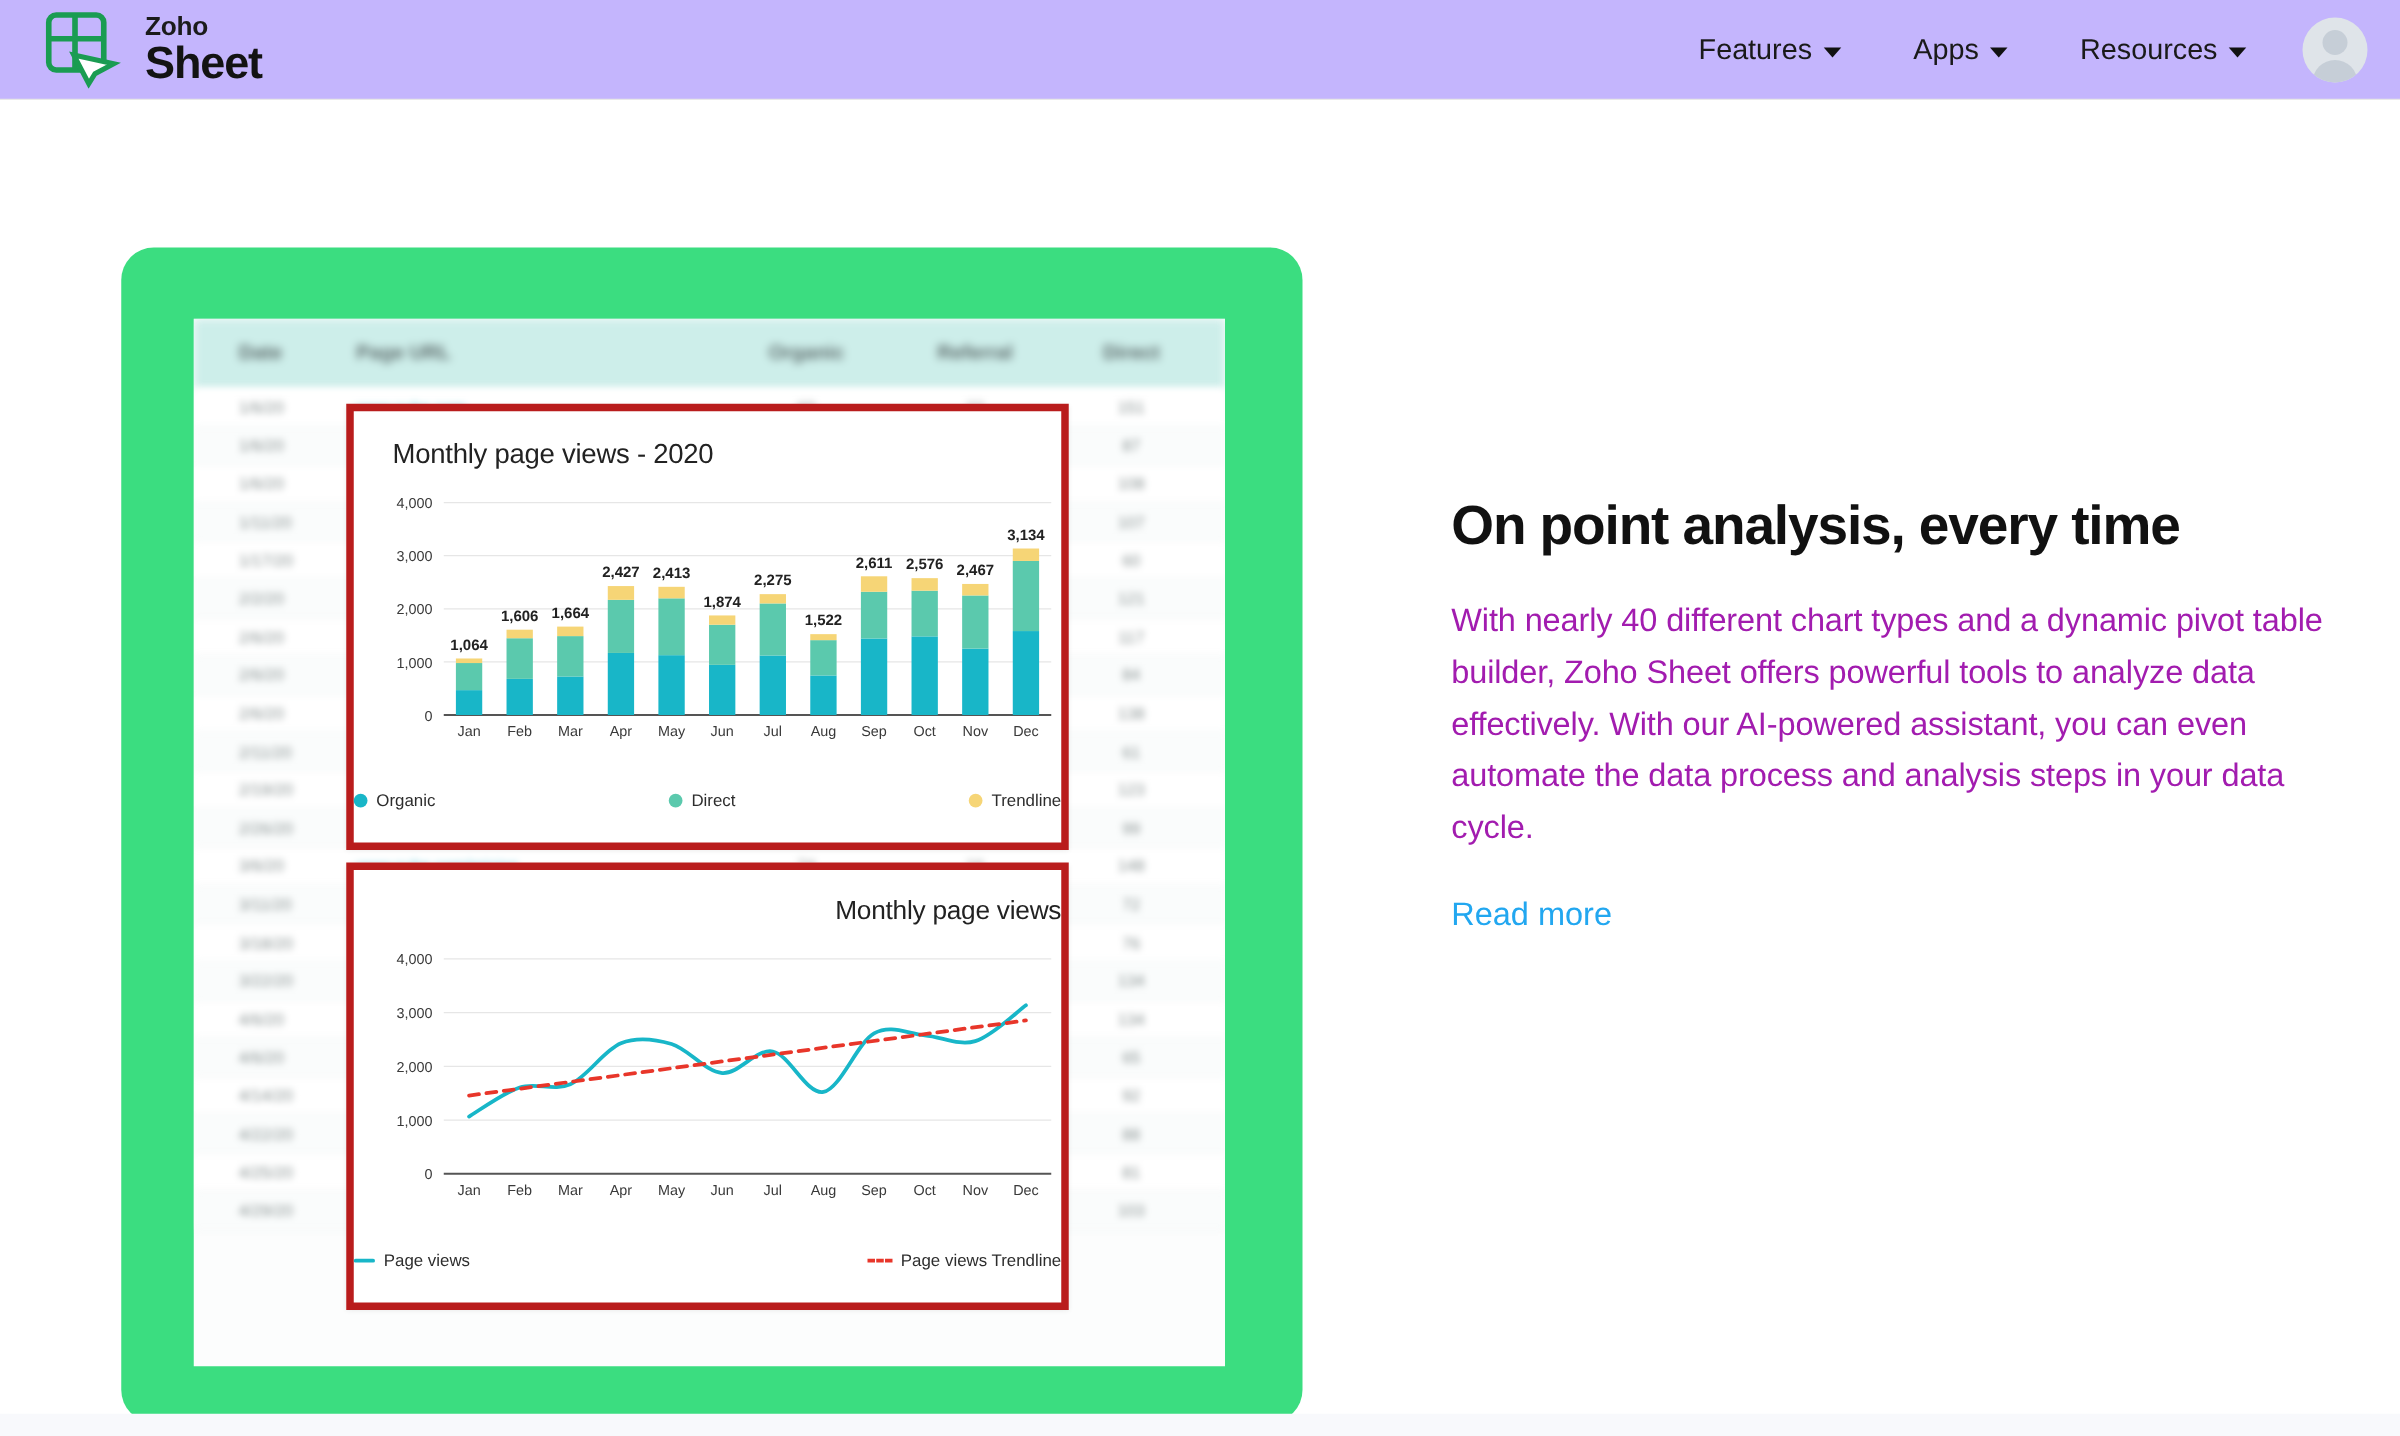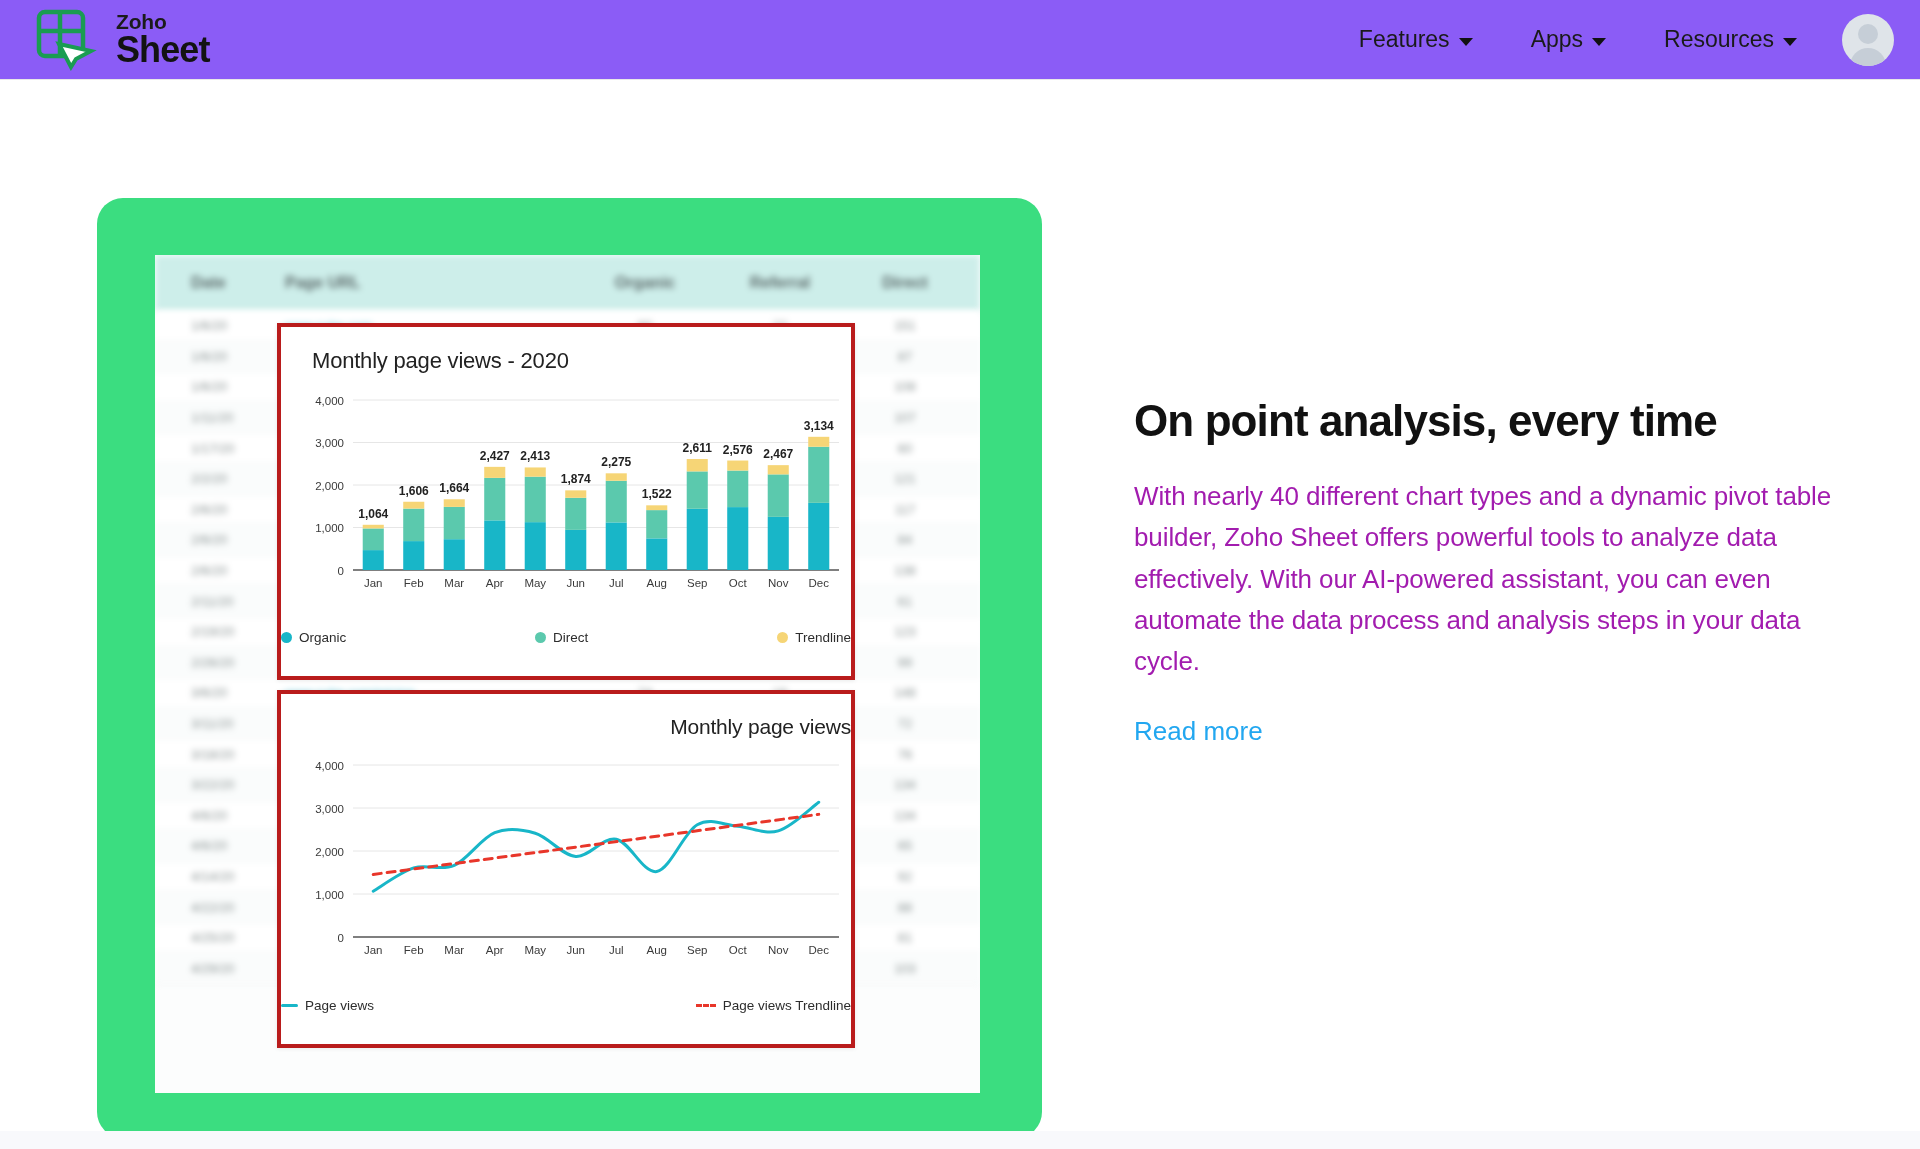--- a/index.html
+++ b/index.html
@@ -10,21 +10,21 @@
     overflow: hidden;
   }
 
   
   .header {
     position: relative;
     height: 80px;
     border-bottom: 1px solid #e8e8e8;
     display: flex;
     align-items: center;
-    background: #8b5cf6;
+    background: #c4b5fd;
   }
   .brand { display: flex; align-items: center; gap: 14px; margin-left: 36px; }
   .brand-logo { width: 66px; height: 62px; flex: none; }
   .brand-text { line-height: 1; }
   .brand-zoho {
     font-size: 21px; font-weight: 700; color: #1b1b1b;
     letter-spacing: -0.2px; display: block;
   }
   .brand-sheet {
     font-size: 36px; font-weight: 700; color: #131313;
@@ -109,21 +109,21 @@
   .c-org  { width: 140px; text-align: center; font-size: 13px; color: #8b9494; }
   .c-ref  { width: 130px; text-align: center; font-size: 13px; color: #8b9494; }
   .c-dir  { width: 120px; text-align: center; font-size: 13px; color: #8b9494; }
   .sheet-head .c-date, .sheet-head .c-url, .sheet-head .c-org,
   .sheet-head .c-ref, .sheet-head .c-dir { color: #5d6b6b; font-size: 16px; }
 
   
   .chart-card {
     position: absolute;
     background: #ffffff;
-    border: 4px solid #b91c1c;
+    border: 6px solid #b91c1c;
     box-shadow: 0 1px 4px rgba(0,0,0,0.08);
   }
   #chart-bar  { left: 180px; top: 125px; width: 578px; height: 357px; }
   #chart-line { left: 180px; top: 492px; width: 578px; height: 358px; }
 
   .chart-title {
     font-size: 22px; color: #222; font-weight: 400;
     padding: 21px 0 0 31px; letter-spacing: -0.2px;
   }
   .chart-title.small { font-size: 21px; text-align: right; }
@@ -137,21 +137,21 @@
   .legend-item { display: flex; align-items: center; gap: 7px; font-size: 13.5px; color: #2d2d2d; }
   .legend-dot { width: 11px; height: 11px; border-radius: 50%; flex: none; }
   .legend-line { width: 17px; height: 3px; border-radius: 2px; flex: none; }
   .legend-dash {
     width: 20px; height: 0; flex: none;
     border-top: 3px dashed #e8362a;
   }
 
   
   .copy {
-    margin-left: 92px;
+    margin-left: 119px;
     width: 700px;
     padding-top: 199px;
   }
   .copy h2 {
     font-size: 44px; font-weight: 700; color: #111;
     letter-spacing: -0.9px; line-height: 1.1;
   }
   .copy p {
     margin-top: 31px;
     font-size: 26px; line-height: 1.58; color: #a21caf;

